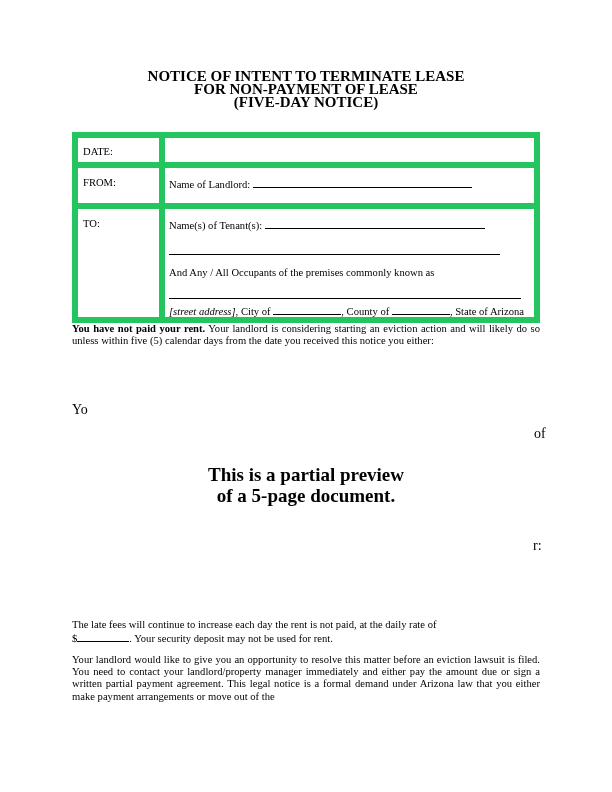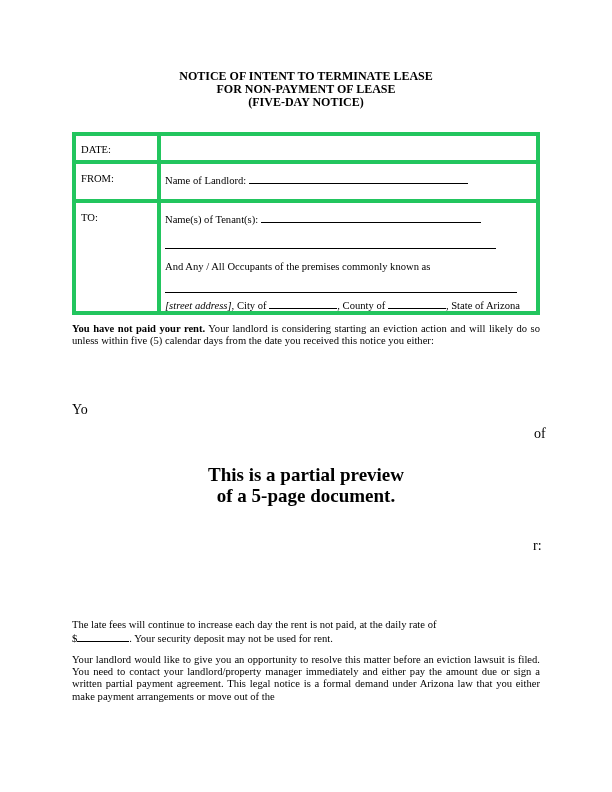--- a/index.html
+++ b/index.html
@@ -1,22 +1,22 @@
 <!DOCTYPE html>
 <html><head>
 <meta charset="utf-8">
 <style>
   html, body { margin: 0; padding: 0; background: #ffffff; }
   body { width: 612px; height: 792px; position: relative; overflow: hidden;
          font-family: "Liberation Serif", "DejaVu Serif", serif; color: #000; }
   .title { position: absolute; left: 0; width: 612px; top: 70px; text-align: center;
-           font-weight: bold; font-size: 12px; line-height: 13px; }
+           font-weight: bold; font-size: 15px; line-height: 13px; }
   table.info { position: absolute; left: 72px; top: 132px; width: 468px;
                border-collapse: collapse; font-size: 10.6px; }
-  table.info td { border: 4px solid #22c55e; vertical-align: top; padding: 0; }
+  table.info td { border: 6px solid #22c55e; vertical-align: top; padding: 0; }
   td.lbl { width: 76px; padding-left: 5px !important; }
   td.val { padding-left: 4px !important; }
   .row-date td { height: 24px; }
   .row-date .lbl span, .row-date .val span { display: block; padding-top: 8px; }
   .row-from td { height: 35px; }
   .row-from .lbl span { display: block; padding-top: 9px; }
   .row-to td { height: 107px; }
   .row-to .lbl span { display: block; padding-top: 9px; }
   .line { display: block; white-space: nowrap; }
   .blank { display: inline-block; border-bottom: 1px solid #000; height: 10px; vertical-align: baseline; }

